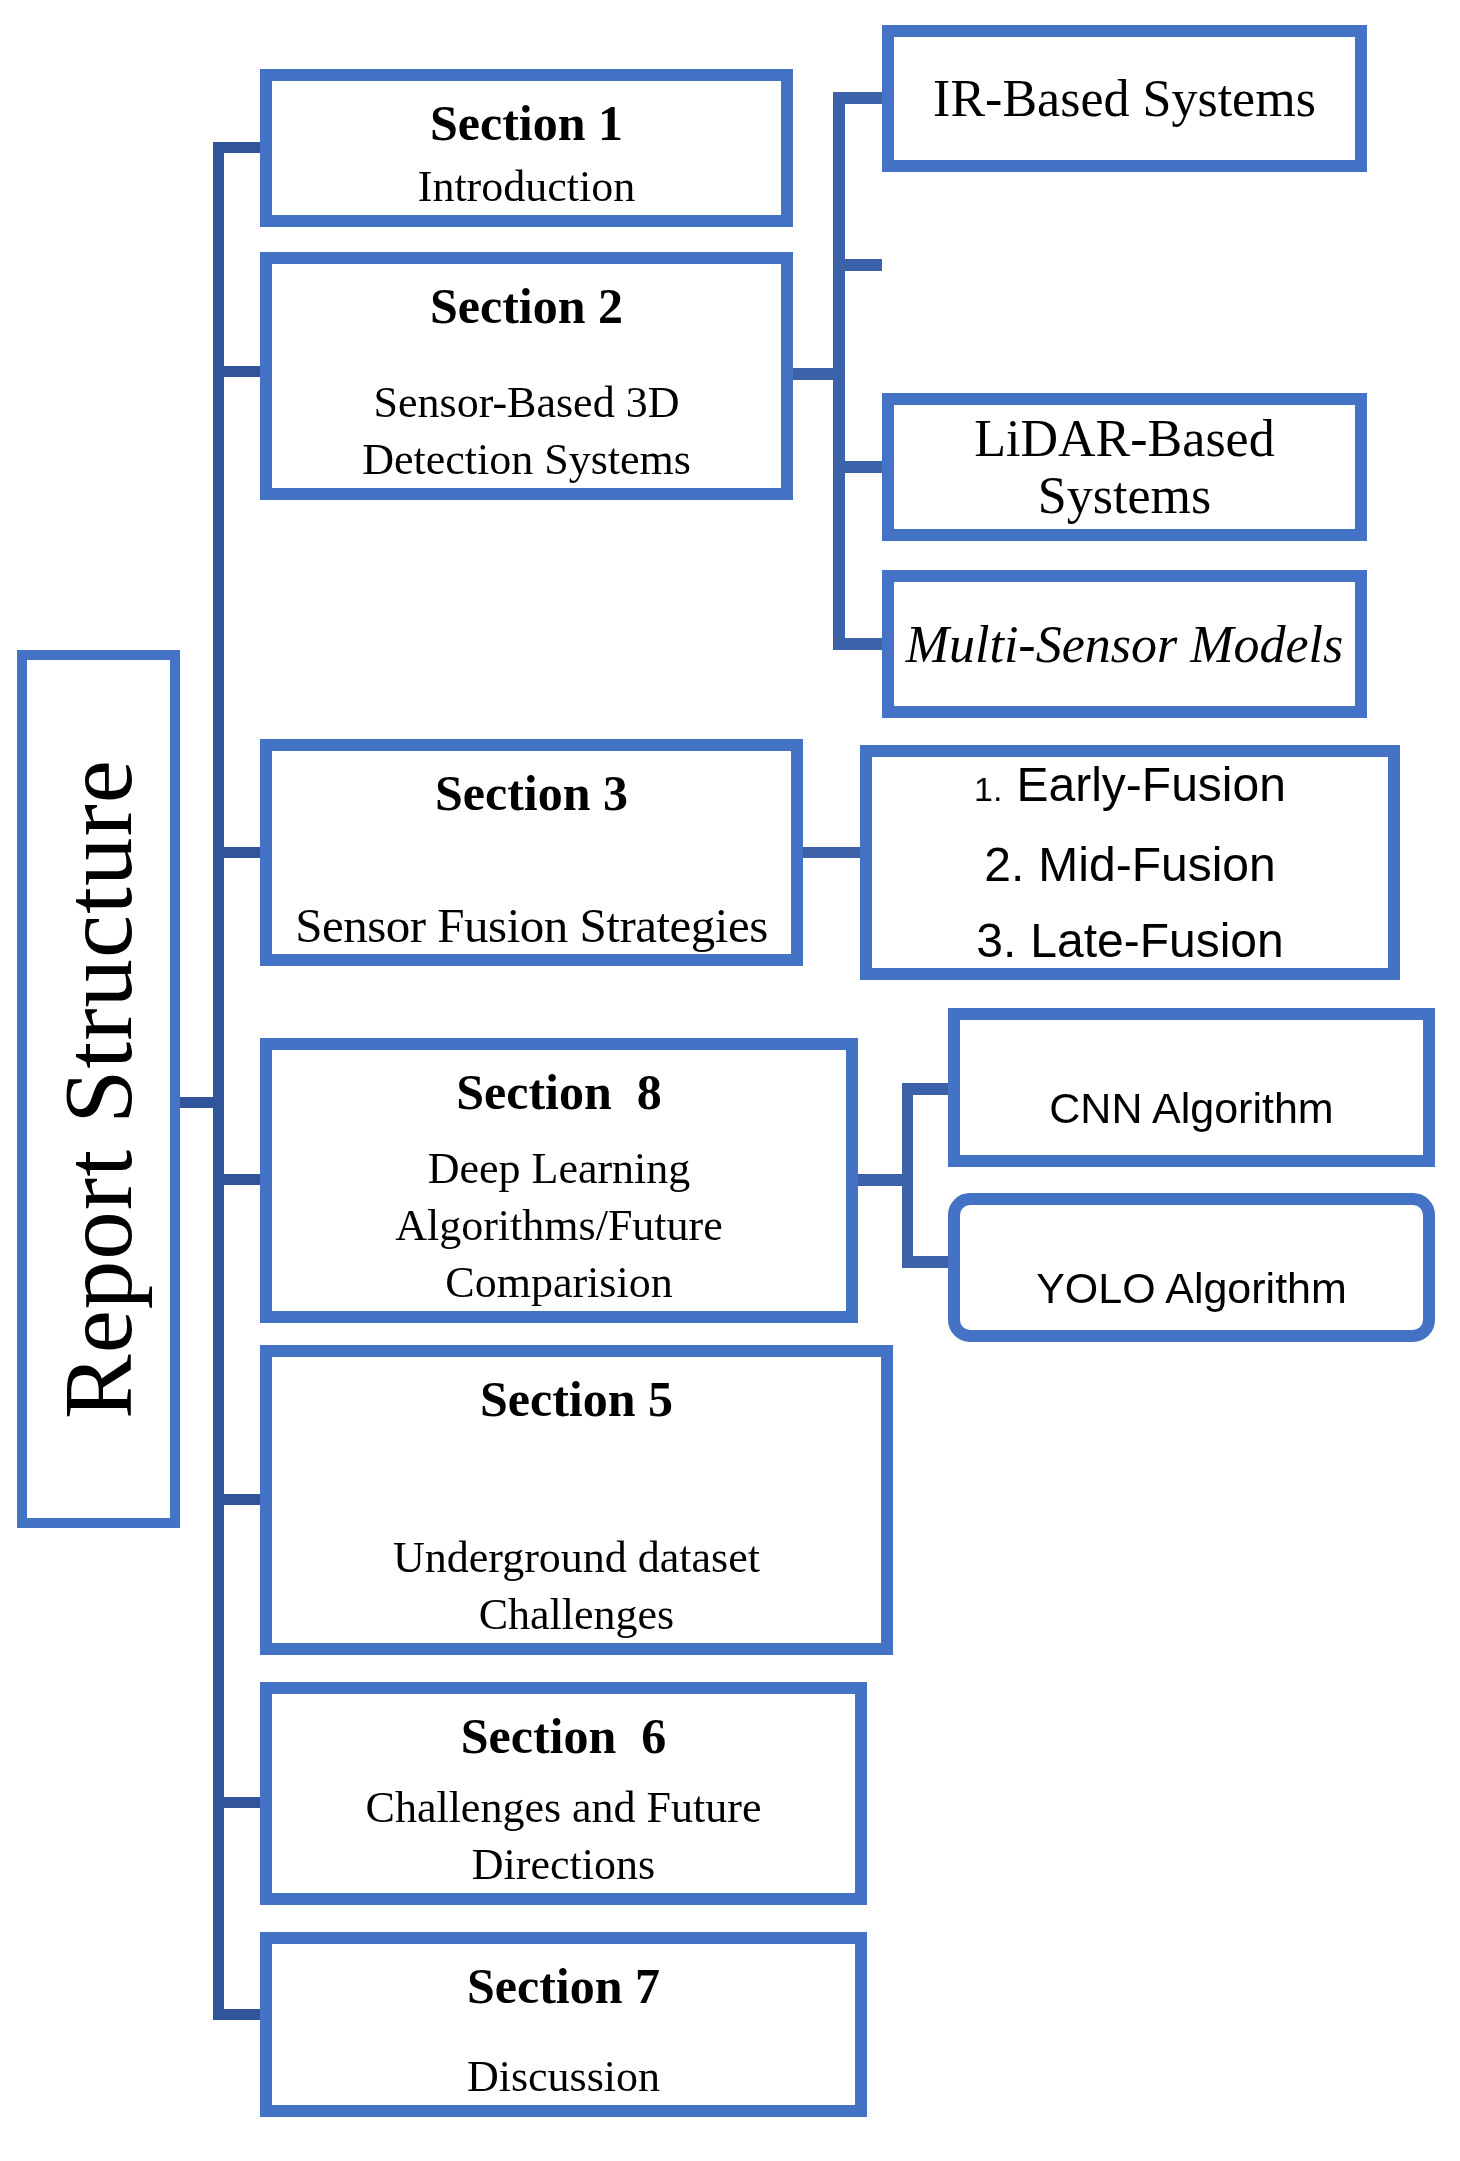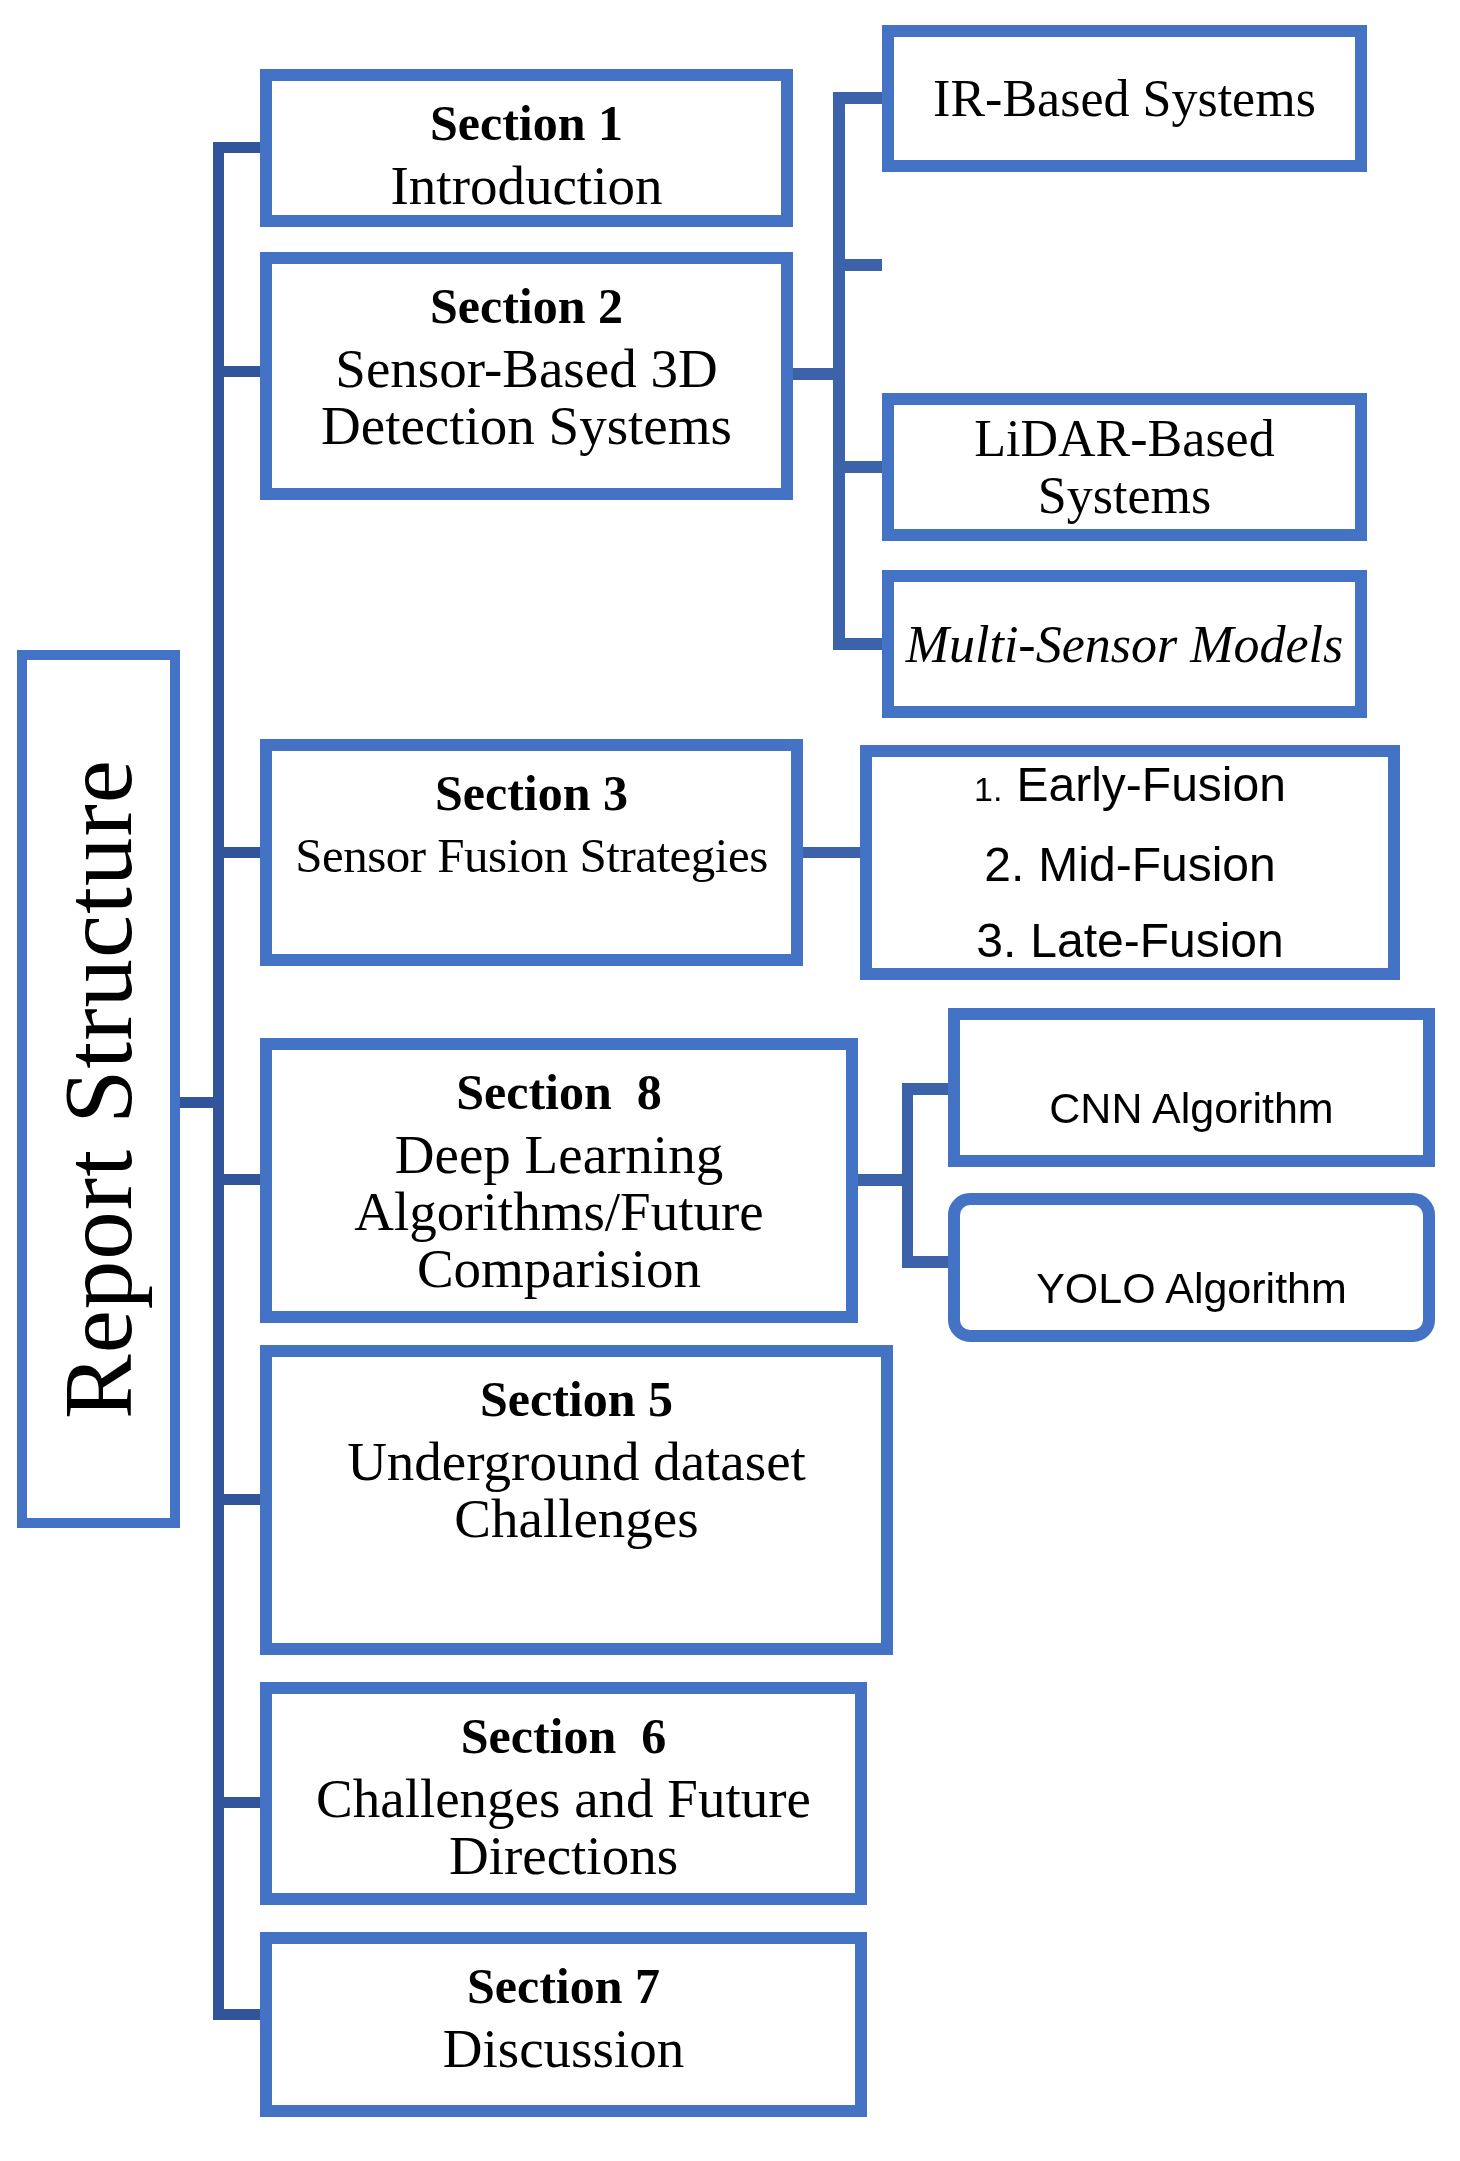--- a/index.html
+++ b/index.html
@@ -20,33 +20,33 @@
   .box{
     position:absolute;
     background:#ffffff;
     border:12px solid #4472C4;
     box-sizing:border-box;
     display:flex;
     flex-direction:column;
     align-items:center;
   }
   .section-box{
-    justify-content:flex-start;
+    justify-content:space-between;
     padding-top:14px;
     gap:6px;
   }
   .section-title{
     font-weight:700;
     font-size:50px;
     line-height:56px;
     white-space:pre;
     text-align:center;
   }
   .section-line{
-    font-size:55px;
+    font-size:44px;
     line-height:57px;
     white-space:pre;
     text-align:center;
   }
   .fit-line{font-size:49px;letter-spacing:-0.5px;}
   .child-box{
     justify-content:center;
     gap:0;
   }
   .child-line{

